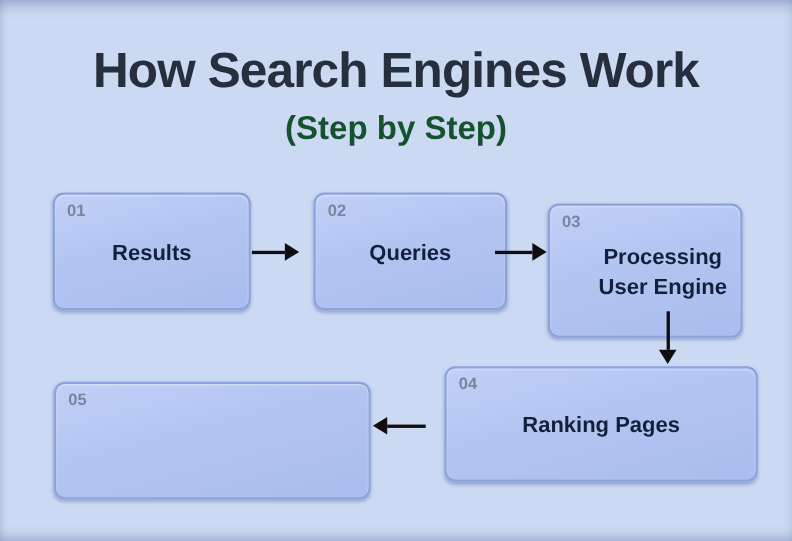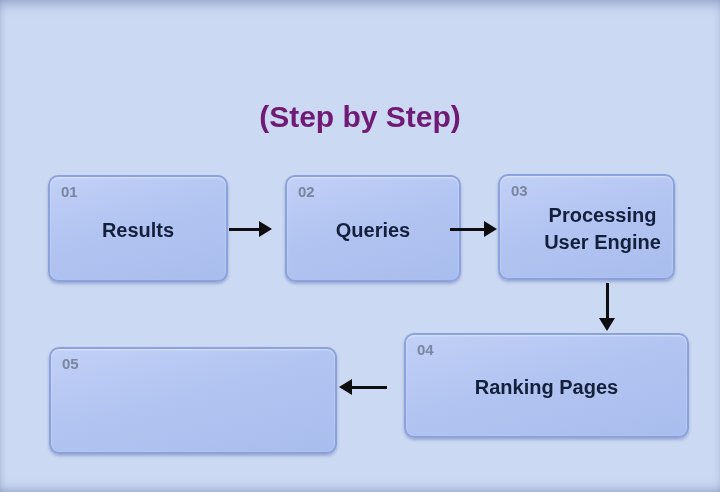--- a/index.html
+++ b/index.html
@@ -24,21 +24,21 @@
     font-weight: 800;
     letter-spacing: -0.8px;
     color: #272e3e;
   }
   .subtitle {
     position: absolute;
     left: 0; top: 100px; width: 720px;
     text-align: center;
     font-size: 30px;
     font-weight: 600;
-    color: #701a75;
+    color: #14532d;
   }
   .step-box {
     position: absolute;
     box-sizing: border-box;
     border: 2px solid #8ca2dc;
     border-radius: 10px;
     background: linear-gradient(165deg, #c1d0f6 0%, #b2c4f1 45%, #a9bdee 100%);
     box-shadow: 0 2px 3px rgba(90,110,170,.45),
                 inset 0 1px 2px rgba(255,255,255,.5);
     display: flex;
@@ -56,21 +56,21 @@
     font-size: 20px;
     font-weight: bold;
     color: #13203c;
     text-align: center;
     line-height: 1.35;
     white-space: pre-line;
     padding-top: 4px;
   }
   #box-1 { left: 48px;  top: 175px; width: 180px; height: 107px; align-items: center; }
   #box-2 { left: 285px; top: 175px; width: 176px; height: 107px; }
-  #box-3 { left: 498px; top: 174px; width: 177px; height: 106px; padding-left: 32px; }
+  #box-3 { left: 498px; top: 185px; width: 177px; height: 122px; padding-left: 32px; }
   #box-4 { left: 404px; top: 333px; width: 285px; height: 105px; }
   #box-5 { left: 49px;  top: 347px; width: 288px; height: 107px; }
 
   .arrow-h {
     position: absolute;
     display: flex;
     align-items: center;
     height: 16px;
   }
   .arrow-v {
@@ -103,20 +103,21 @@
   #arrow-1 { left: 229px; top: 221px; width: 43px; }
   #arrow-2 { left: 450px; top: 221px; width: 47px; }
   #arrow-3 { left: 599px; top: 283px; height: 48px; }
   #arrow-4 { left: 339px; top: 379px; width: 48px; }
 </style>
 </head>
 <body>
 
 <div class="canvas">
 
+  <div class="title">How Search Engines Work</div>
   <div class="subtitle">(Step by Step)</div>
 
   <div class="step-box" id="box-1">
     <span class="step-number">01</span>
     <span class="step-label">Results</span>
   </div>
 
   <div class="step-box" id="box-2">
     <span class="step-number">02</span>
     <span class="step-label">Queries</span>

